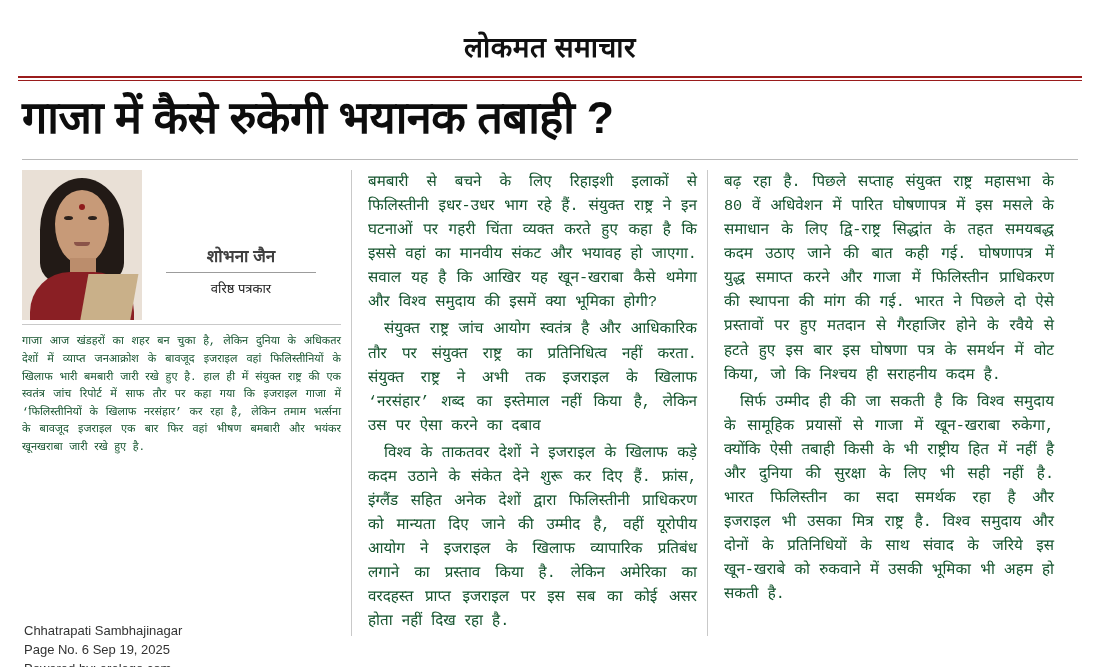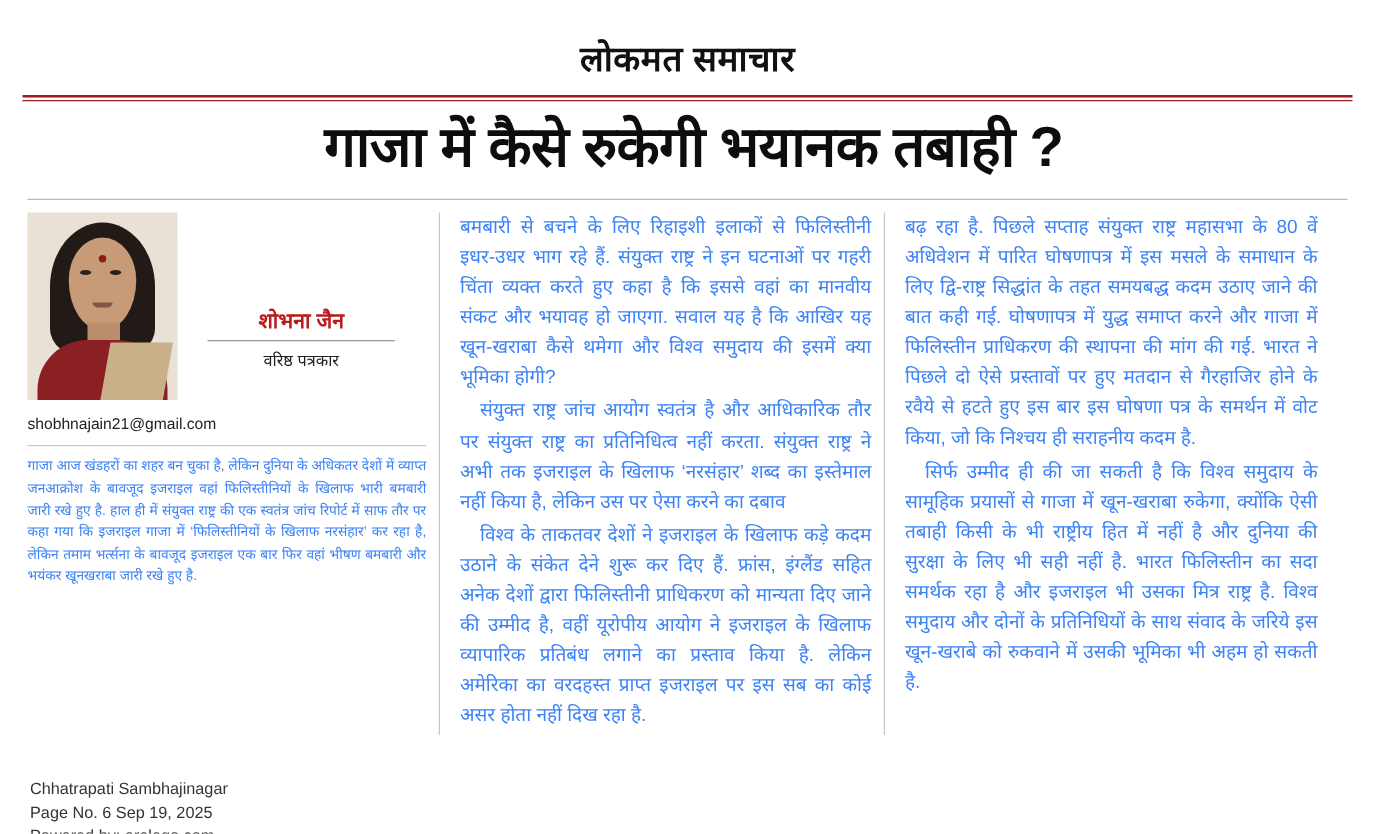--- a/index.html
+++ b/index.html
@@ -42,21 +42,20 @@
     margin: 8px 18px 0 18px;
   }
   .rule-thin {
     height: 1px;
     background: #9a1c1c;
     margin: 2px 18px 0 18px;
   }
   
   .headline-wrap {
     padding: 12px 12px 6px 22px;
-    text-align: center;
   }
   .headline {
     font-family: "Liberation Sans", sans-serif;
     font-weight: bold;
     font-size: 45px;
     line-height: 1.12;
     letter-spacing: -0.5px;
     color: #0d0d0d;
   }
   .rule-head {
@@ -167,21 +166,21 @@
   }
   .author-meta {
     padding-top: 74px;
     text-align: center;
     width: 170px;
   }
   .author-name {
     font-family: "Liberation Sans", sans-serif;
     font-weight: bold;
     font-size: 17px;
-    color: #b91c1c;
+    color: #404040;
     margin-bottom: 5px;
   }
   .author-rule {
     height: 1px;
     background: #9c9c9c;
     margin: 4px auto 6px auto;
     width: 150px;
   }
   .author-role {
     font-family: "Liberation Sans", sans-serif;
@@ -195,25 +194,25 @@
     margin-top: 12px;
     margin-bottom: 10px;
   }
   .email-rule {
     height: 1px;
     background: #c9c9c9;
     margin-bottom: 8px;
   }
   
   .para {
-    font-family: Liberation Sans, sans-serif;
+    font-family: Liberation Mono, monospace;
     font-size: 15.2px;
     line-height: 1.58;
     text-align: justify;
-    color: #3b82f6;
+    color: #14532d;
     margin: 0 0 3px 0;
   }
   .para.indent { text-indent: 16px; }
   .col-1 .para { font-size: 11px; line-height: 1.6; }
   
   .footer {
     position: absolute;
     left: 0;
     right: 0;
     bottom: 8px;
@@ -257,21 +256,20 @@
           <div class="p-neck"></div>
           <div class="p-body"></div>
           <div class="p-drape"></div>
         </div>
         <div class="author-meta">
           <div class="author-name">शोभना जैन</div>
           <div class="author-rule"></div>
           <div class="author-role">वरिष्ठ पत्रकार</div>
         </div>
       </div>
-      <div class="author-email">shobhnajain21@gmail.com</div>
       <div class="email-rule"></div>
       <p class="para">गाजा आज खंडहरों का शहर बन चुका है, लेकिन दुनिया के अधिकतर देशों में व्याप्त जनआक्रोश के बावजूद इजराइल वहां फिलिस्तीनियों के खिलाफ भारी बमबारी जारी रखे हुए है. हाल ही में संयुक्त राष्ट्र की एक स्वतंत्र जांच रिपोर्ट में साफ तौर पर कहा गया कि इजराइल गाजा में ‘फिलिस्तीनियों के खिलाफ नरसंहार’ कर रहा है, लेकिन तमाम भर्त्सना के बावजूद इजराइल एक बार फिर वहां भीषण बमबारी और भयंकर खूनखराबा जारी रखे हुए है.</p>
     </div>
 
     <div class="col col-2">
       <p class="para">बमबारी से बचने के लिए रिहाइशी इलाकों से फिलिस्तीनी इधर-उधर भाग रहे हैं. संयुक्त राष्ट्र ने इन घटनाओं पर गहरी चिंता व्यक्त करते हुए कहा है कि इससे वहां का मानवीय संकट और भयावह हो जाएगा. सवाल यह है कि आखिर यह खून-खराबा कैसे थमेगा और विश्व समुदाय की इसमें क्या भूमिका होगी?</p>
       <p class="para indent">संयुक्त राष्ट्र जांच आयोग स्वतंत्र है और आधिकारिक तौर पर संयुक्त राष्ट्र का प्रतिनिधित्व नहीं करता. संयुक्त राष्ट्र ने अभी तक इजराइल के खिलाफ ‘नरसंहार’ शब्द का इस्तेमाल नहीं किया है, लेकिन उस पर ऐसा करने का दबाव</p>
       <p class="para indent">विश्व के ताकतवर देशों ने इजराइल के खिलाफ कड़े कदम उठाने के संकेत देने शुरू कर दिए हैं. फ्रांस, इंग्लैंड सहित अनेक देशों द्वारा फिलिस्तीनी प्राधिकरण को मान्यता दिए जाने की उम्मीद है, वहीं यूरोपीय आयोग ने इजराइल के खिलाफ व्यापारिक प्रतिबंध लगाने का प्रस्ताव किया है. लेकिन अमेरिका का वरदहस्त प्राप्त इजराइल पर इस सब का कोई असर होता नहीं दिख रहा है.</p>
     </div>
 

